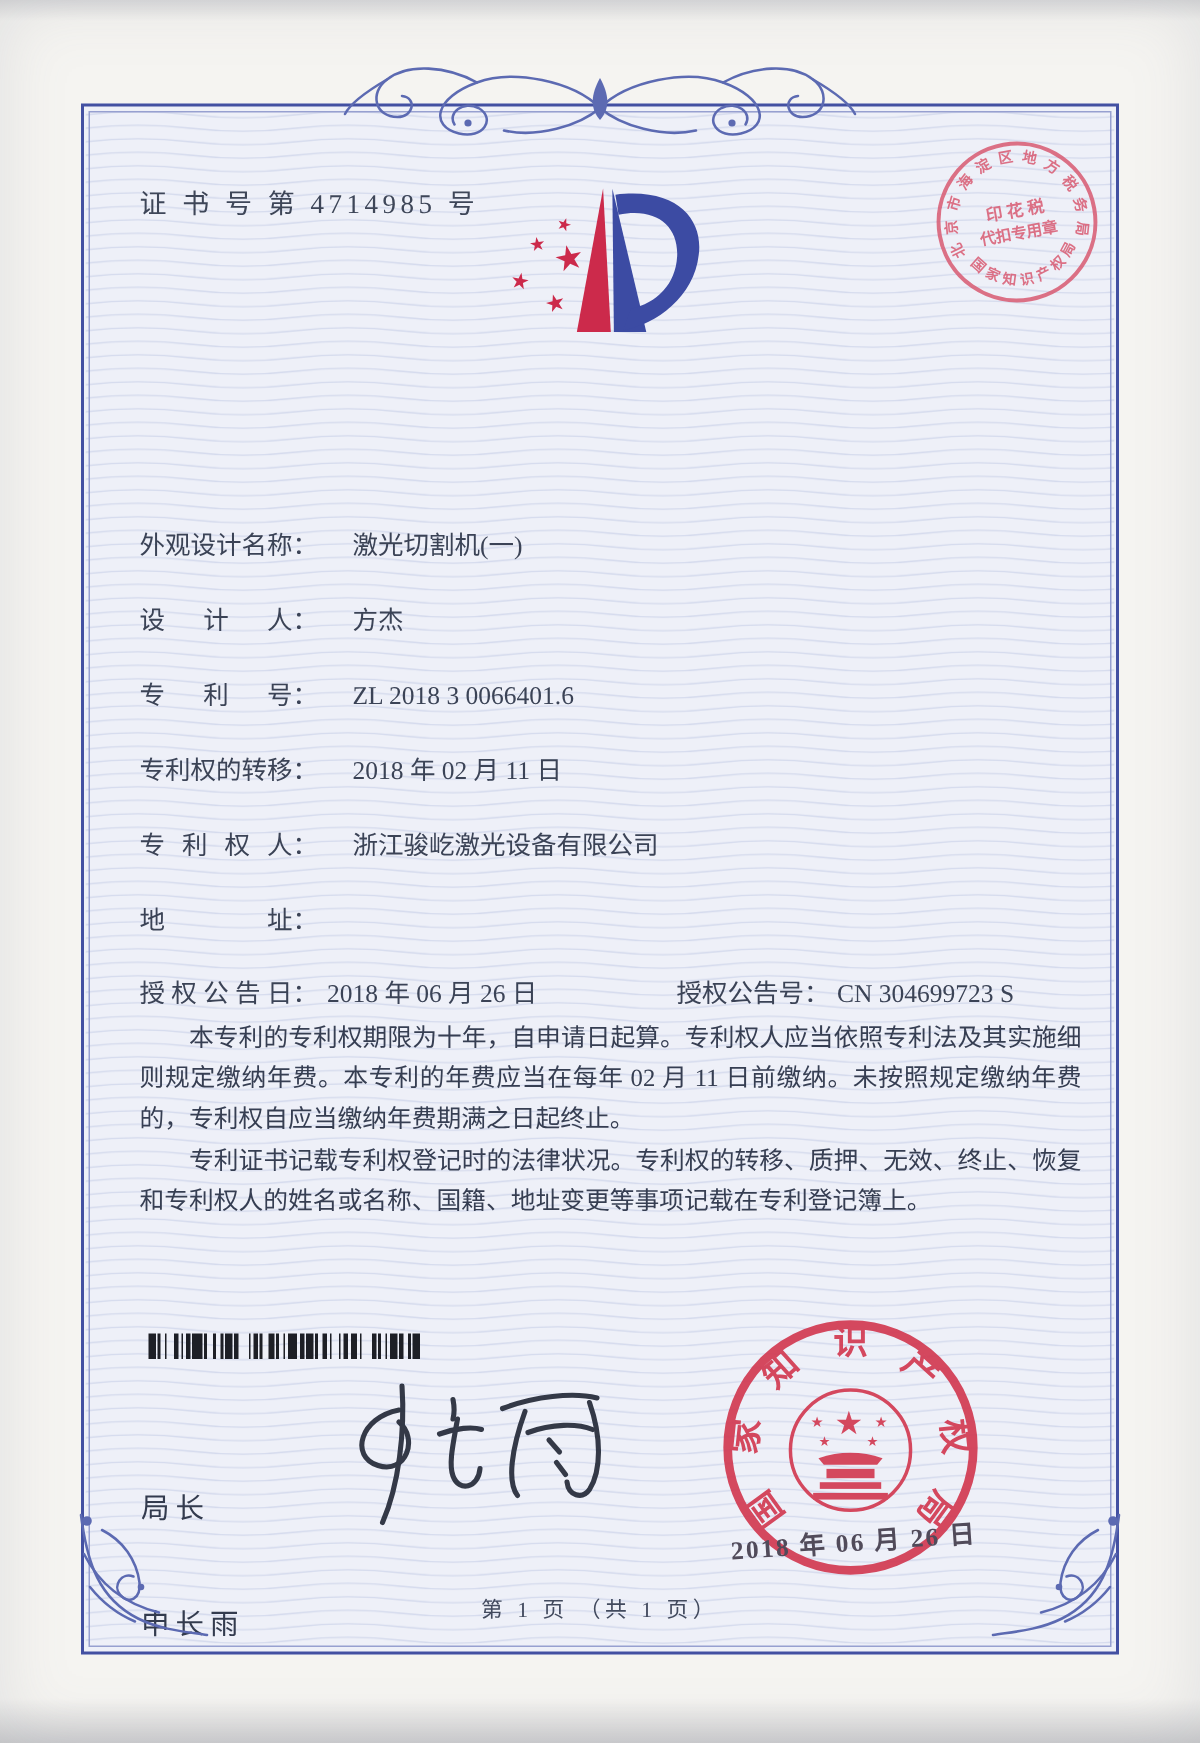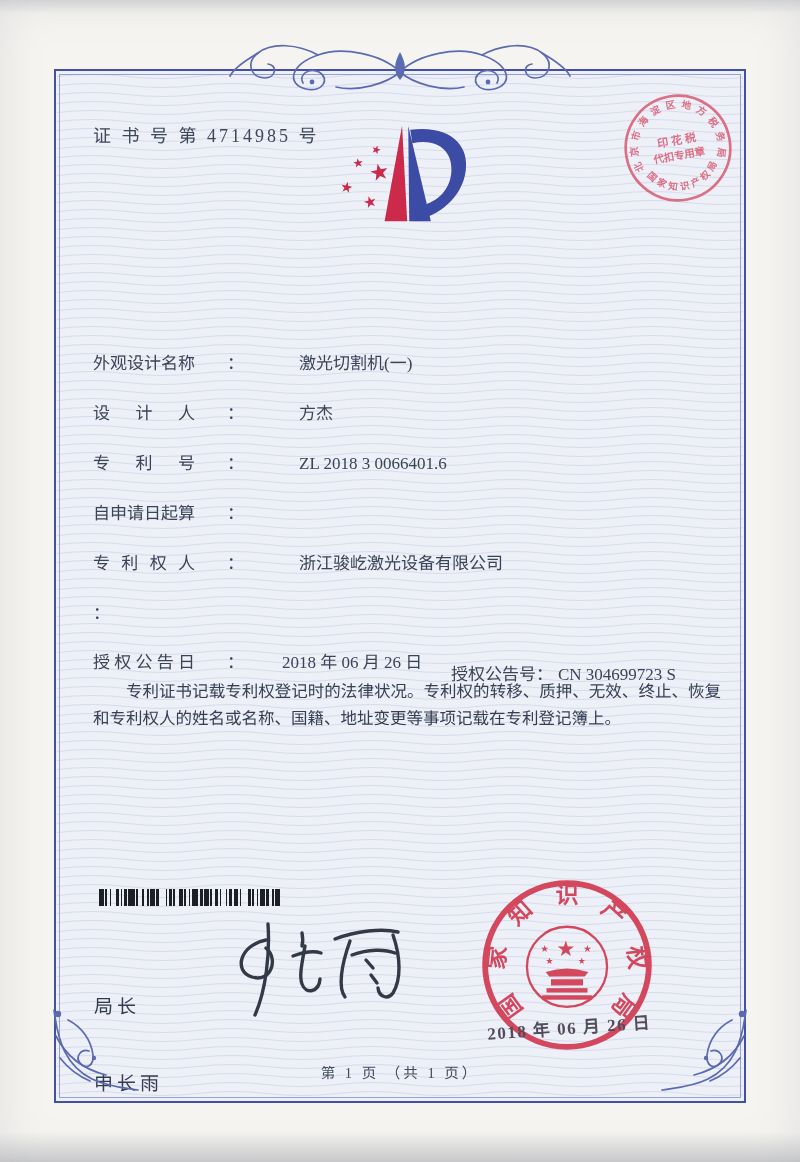--- a/index.html
+++ b/index.html
@@ -43,27 +43,27 @@
 
   .logo{position:absolute;left:328px;top:114px;width:144px;height:118px;z-index:2;}
 
   .title{
     position:absolute;left:0;top:234px;width:100%;text-align:center;
     font-size:43px;font-weight:600;letter-spacing:9px;color:#2f3850;z-index:2;
     font-family:"Liberation Serif","DejaVu Serif",serif;
   }
 
   .fields{position:absolute;left:93px;top:350px;width:616px;font-size:17px;z-index:2;}
-  .frow{display:flex;line-height:28px;margin-bottom:22px;position:relative;gap:32px;}
+  .frow{display:flex;line-height:28px;margin-bottom:22px;position:relative;}
   .flabel{display:inline-block;width:102px;text-align:justify;text-align-last:justify;flex:none;}
   .fcolon{flex:none;margin-right:6px;}
   .fvalue{flex:1;margin-left:17px;}
   .frow-addr{margin-bottom:0;}
   .frow-grant{margin-top:21px;}
-  .grant-right{position:absolute;left:358px;top:12px;display:flex;line-height:28px;justify-content:space-between;}
+  .grant-right{position:absolute;left:358px;top:0;display:flex;line-height:28px;justify-content:space-between;}
   .grant-right .fcolon{margin-right:5px;}
 
   .paras{position:absolute;left:93px;top:678px;width:628px;font-size:16.5px;z-index:2;}
   .paras p{line-height:27.2px;text-align:justify;text-indent:2em;color:#363e52;}
 
   .barcode{position:absolute;left:99px;top:889px;height:17px;display:flex;align-items:stretch;z-index:2;}
   .barcode .bar{display:block;background:#1d1f26;}
   .barcode .bsp{display:block;background:transparent;}
 
   .director{position:absolute;left:94px;top:946px;font-size:19px;letter-spacing:4px;color:#333b4e;z-index:2;}
@@ -182,44 +182,47 @@
       <span class="flabel">设计人</span>
         <span class="fcolon">：</span>
         <span class="fvalue">方杰</span>
     </div>
     <div class="frow">
       <span class="flabel">专利号</span>
         <span class="fcolon">：</span>
         <span class="fvalue">ZL 2018 3 0066401.6</span>
     </div>
     <div class="frow">
-      <span class="flabel">自申请日起算</span>
-        <span class="fcolon">：</span>
+      <span class="flabel">专利权的转移</span>
+        <span class="fcolon">：</span>
+        <span class="fvalue">2018 年 02 月 11 日</span>
     </div>
     <div class="frow">
       <span class="flabel">专利权人</span>
         <span class="fcolon">：</span>
         <span class="fvalue">浙江骏屹激光设备有限公司</span>
     </div>
     <div class="frow frow-addr">
+      <span class="flabel">地址</span>
         <span class="fcolon">：</span>
     </div>
     <div class="frow frow-grant">
       <span class="flabel">授权公告日</span>
         <span class="fcolon">：</span>
         <span>2018 年 06 月 26 日</span>
       <span class="grant-right">
         <span>授权公告号</span>
           <span class="fcolon">：</span>
           <span>CN 304699723 S</span>
       </span>
     </div>
   </div>
 
   <div class="paras">
+    <p>本专利的专利权期限为十年，自申请日起算。专利权人应当依照专利法及其实施细则规定缴纳年费。本专利的年费应当在每年 02 月 11 日前缴纳。未按照规定缴纳年费的，专利权自应当缴纳年费期满之日起终止。</p>
     <p>专利证书记载专利权登记时的法律状况。专利权的转移、质押、无效、终止、恢复和专利权人的姓名或名称、国籍、地址变更等事项记载在专利登记簿上。</p>
   </div>
 
   <div class="barcode">
       <span class="bar" style="width: 4.65px;"></span>
       <span class="bsp" style="width: 1.55px;"></span>
       <span class="bar" style="width: 1.55px;"></span>
       <span class="bsp" style="width: 3.1px;"></span>
       <span class="bar" style="width: 1.55px;"></span>
       <span class="bsp" style="width: 4.65px;"></span>

